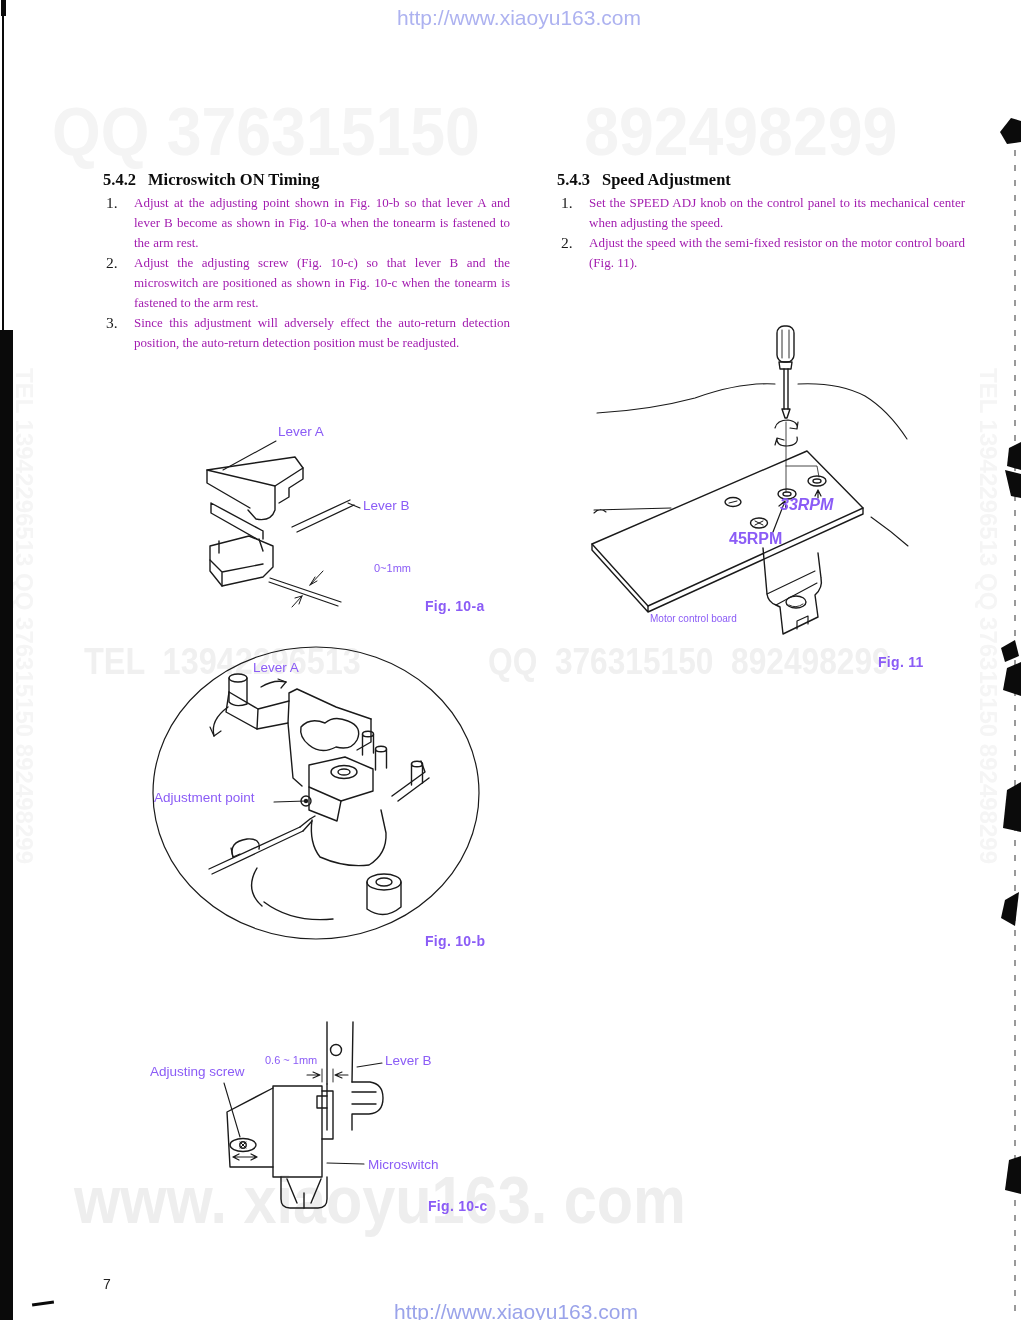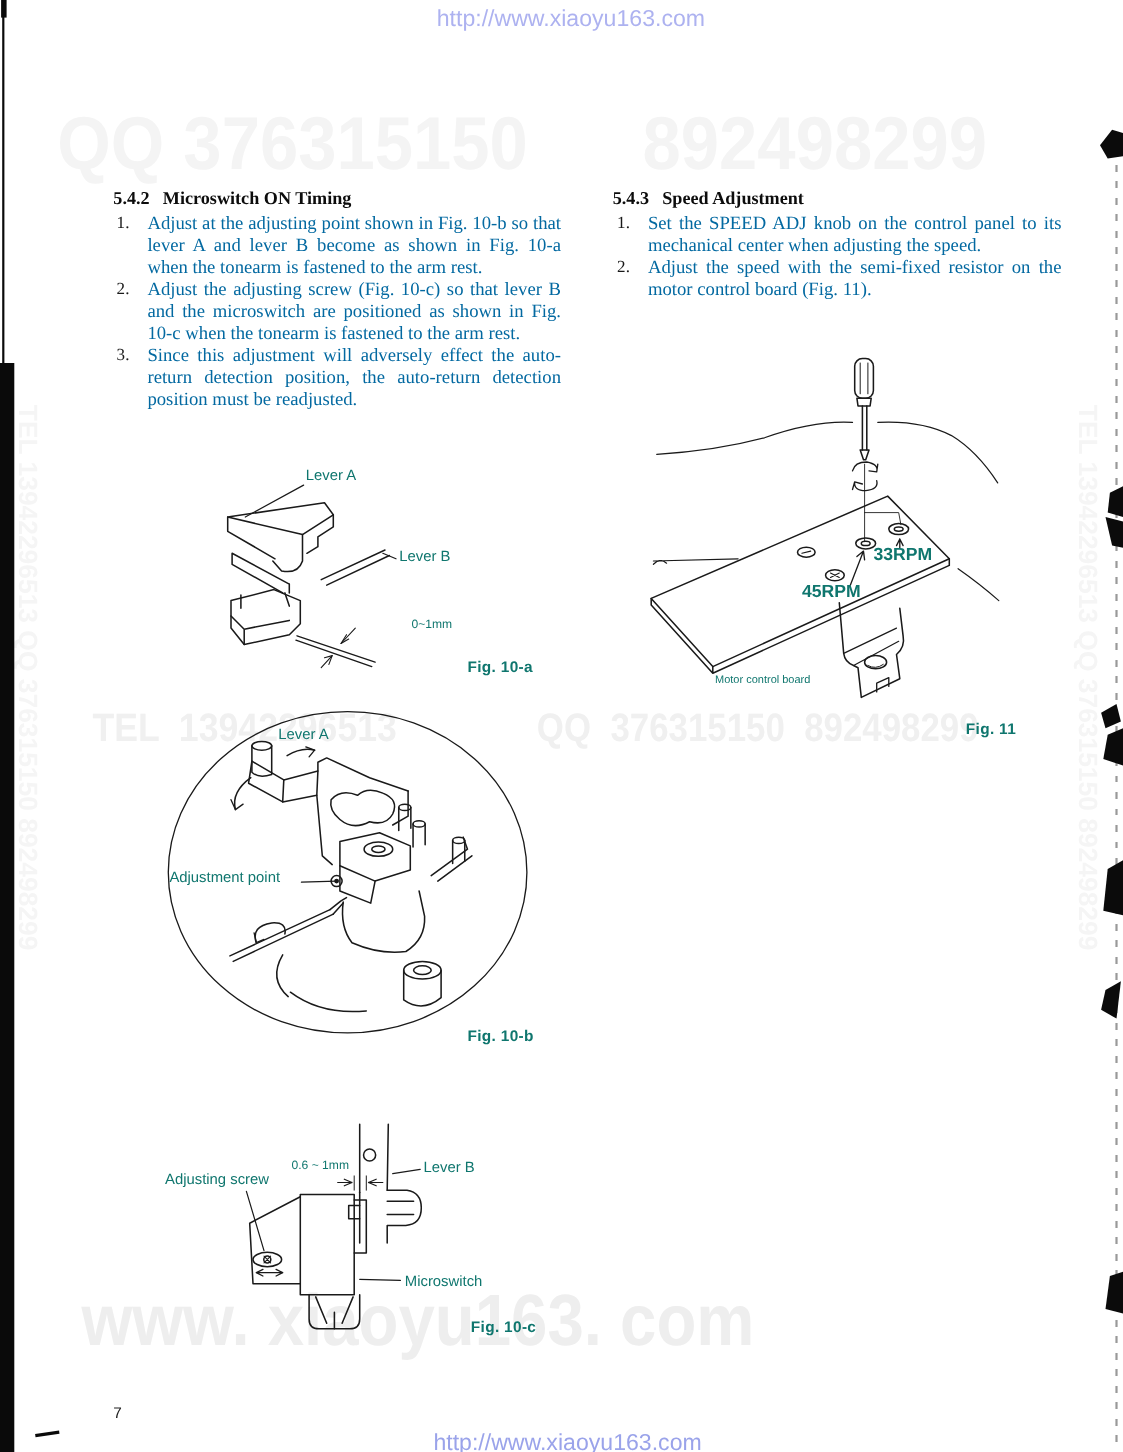--- a/index.html
+++ b/index.html
@@ -20,26 +20,26 @@
   .url{position:absolute; font-family:"Liberation Sans",sans-serif; font-size:21px; z-index:2;}
   .url-top{left:397px; top:6px; color:#adb2f0;}
   .url-bottom{left:394px; top:1300px; color:#9aa3ea;}
   
   .sec-head{position:absolute; z-index:3; font-family:Liberation Serif, serif;
             font-weight:bold; font-size:16.5px; color:#0c0c0c; white-space:nowrap;}
   .sec-head .num{margin-right:12px;}
   .list{position:absolute; z-index:3; width:404px;}
   .li{display:flex;}
   .li .n{flex:none; width:22px; margin-right:6px; font-size:15.5px; line-height:20px; color:#191919;}
-  .li .t{flex:1; font-size:17px; line-height:20px; text-align:justify; color:#0369a1;}
+  .li .t{flex:1; font-size:13px; line-height:20px; text-align:justify; color:#a21caf;}
   
   .fig{position:absolute; z-index:3;}
   .fig svg{position:absolute; left:0; top:0;}
   .lbl,.cap,.meas,.rpm{position:absolute; white-space:nowrap; z-index:4;
-       font-family:"Liberation Sans",sans-serif; color:#0f766e;}
+       font-family:"Liberation Sans",sans-serif; color:#8b5cf6;}
   .lbl{font-size:13.5px;}
   .cap{font-size:14px; font-weight:bold; letter-spacing:.3px;}
   .meas{font-size:11px;}
   .rpm{font-size:16px; font-weight:bold;}
   .pageno{position:absolute; left:103px; top:1276px; z-index:3;
           font-family:"Liberation Sans",sans-serif; font-size:14px; letter-spacing:2px; color:#222;}
   
   .edge{position:absolute; background:#0a0a0a; z-index:5;}
   .dashcol{position:absolute; left:1014px; top:120px; width:2px; height:1195px; z-index:5; opacity:.5;
      background:repeating-linear-gradient(180deg,#333 0 6px,transparent 6px 15px);}
@@ -224,21 +224,21 @@
         <ellipse cx="247" cy="171" rx="4" ry="2"></ellipse>
         <path d="M248,188 L248,180 M248,180 L245,186 M248,180 L251,186" stroke-width="1.2"></path>
         <path d="M203,222 L215,191 M215,191 L209,196 M215,191 L216,199" stroke-width="1.2"></path>
         <path d="M193,238 L197,284 Q198,292 206,295 L210,297 L213,324 L248,307 L245,285 Q253,278 251,268 L248,243"></path>
         <path d="M197,284 L245,261 M206,295 L247,273" stroke-width="1.1"></path>
         <ellipse cx="226" cy="292" rx="10" ry="6"></ellipse>
         <path d="M219,295 Q226,299 233,294" stroke-width="0.9"></path>
         <path d="M227,319 L227,311 L238,306 L238,314" stroke-width="1.2"></path>
       </g>
     </svg>
-    <span class="rpm" style="left:224px; top:186px;">33RPM</span>
+    <span class="rpm" style="left:210px; top:186px;font-style:italic;">33RPM</span>
     <span class="rpm" style="left:159px; top:220px;">45RPM</span>
     <span class="lbl" style="left:80px; top:303px; font-size:10px;">Motor control board</span>
     <span class="cap" style="left:308px; top:344px;">Fig. 11</span>
   </div>
 
   <div class="pageno">7</div>
 
   <div class="edge" style="left:2px; top:0; width:2px; height:340px;"></div>
   <div class="edge" style="left:1px; top:0; width:5px; height:16px;"></div>
   <div class="edge" style="left:0; top:330px; width:13px; height:990px;"></div>

